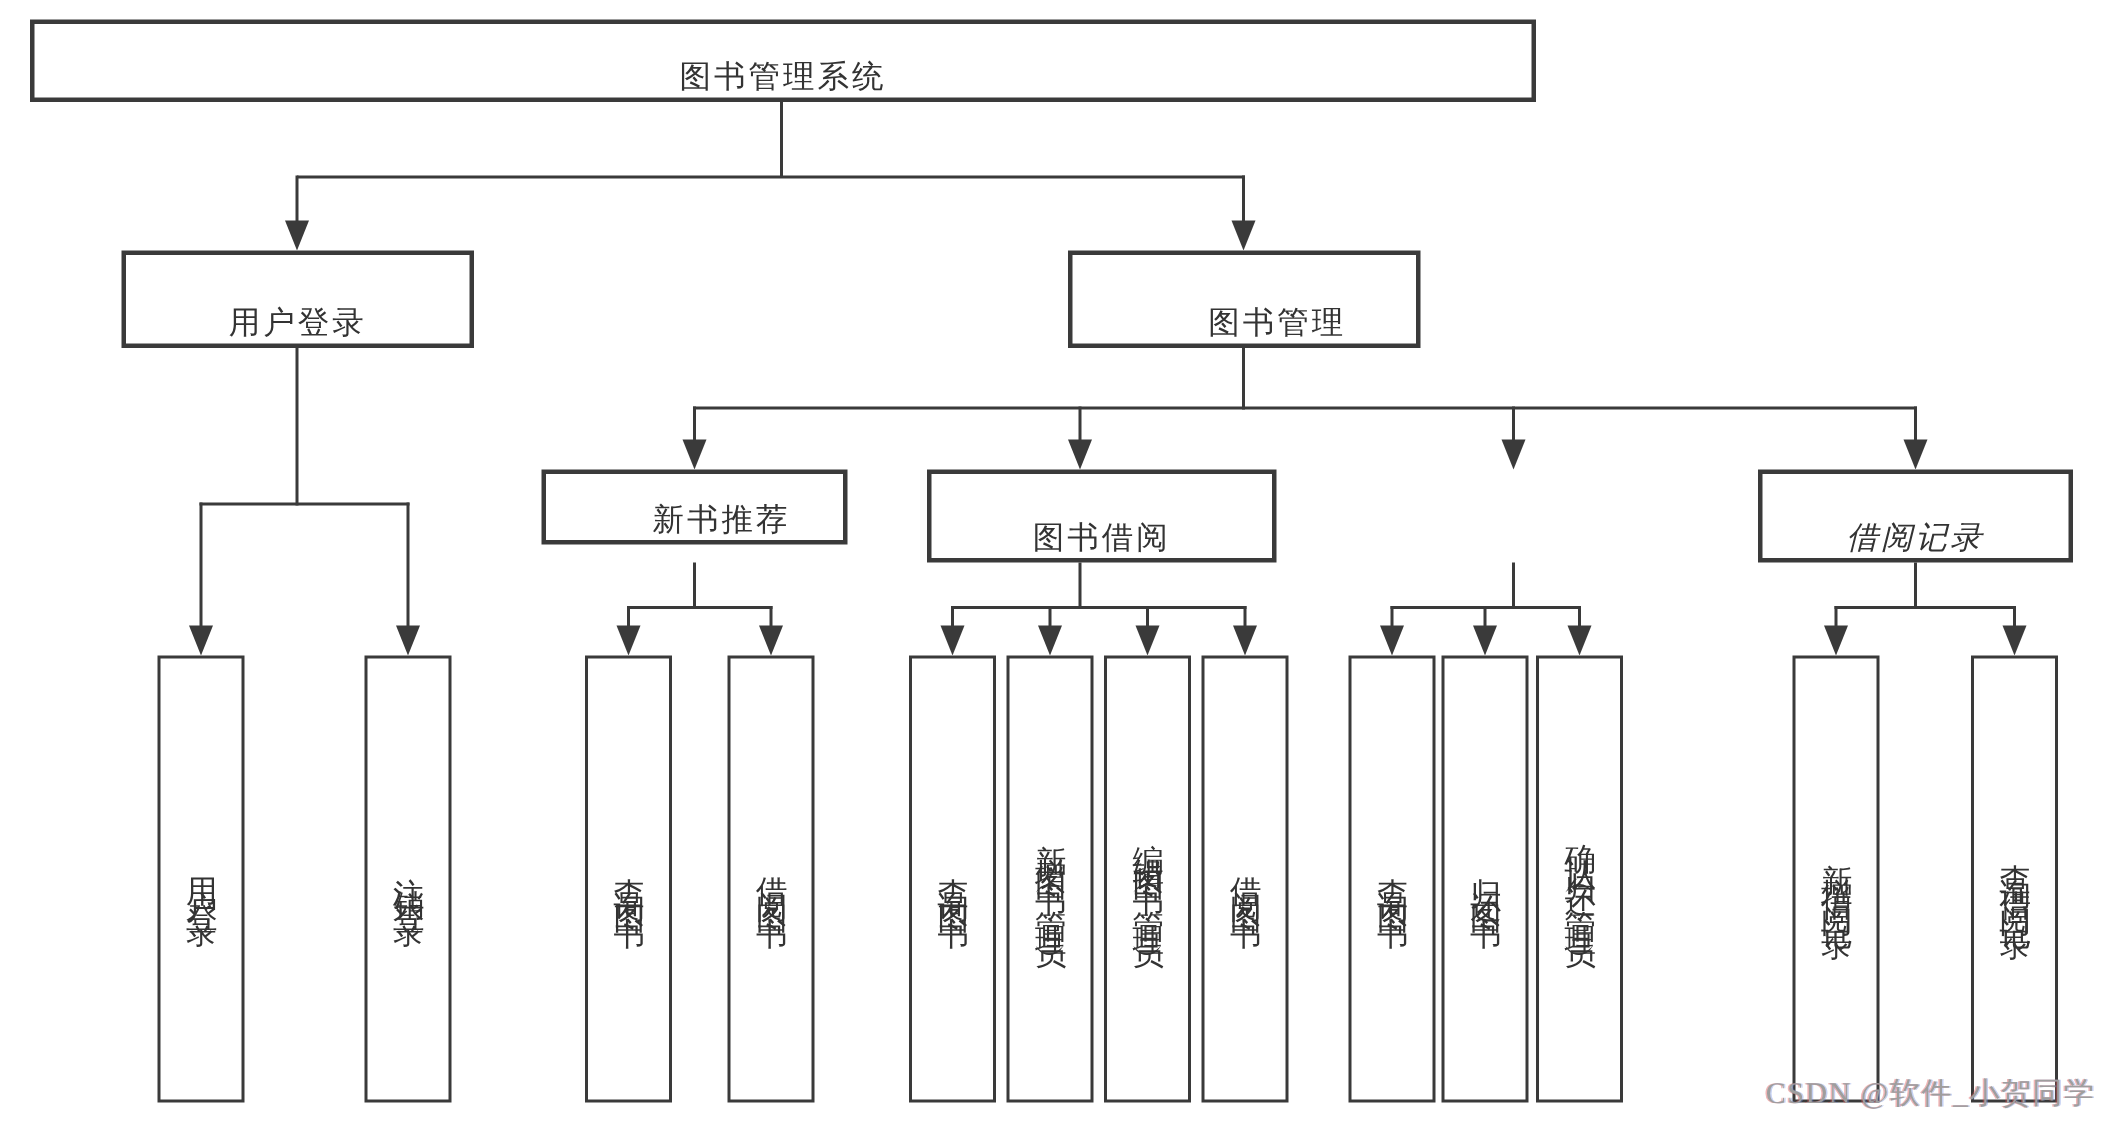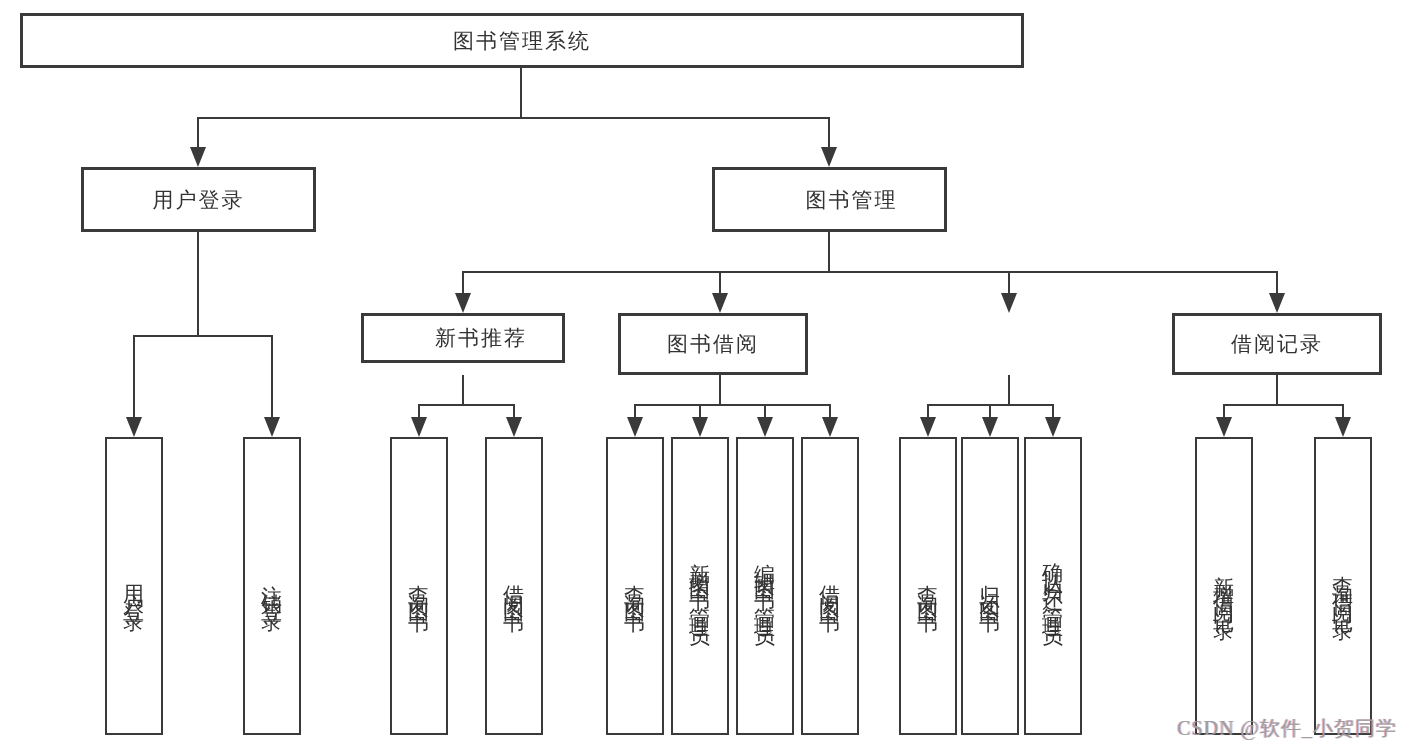--- a/index.html
+++ b/index.html
@@ -15,21 +15,21 @@
     position:relative;
     width:1405px;height:747px;
     background:var(--bg);
     overflow:hidden;
   }
   
   .node{
     position:absolute;
     background:#fff;
     border:3px solid var(--line);
-    display:flex;align-items:center;justify-content:center;
+    display:flex;align-items:flex-end;justify-content:center;
     color:var(--text);
     font-size:21px;
     letter-spacing:2px;
     white-space:nowrap;
   }
   .leaf{
     position:absolute;
     background:#fff;
     border:2px solid var(--line);
     display:flex;align-items:center;justify-content:center;
@@ -103,24 +103,24 @@
   <div class="vline" style="left:719px;top:271px;height:24px;"></div>
   <div class="arrow" style="left:712px;top:293px;"></div>
   <div class="vline" style="left:1008px;top:271px;height:24px;"></div>
   <div class="arrow" style="left:1001px;top:293px;"></div>
   <div class="vline" style="left:1276px;top:271px;height:24px;"></div>
   <div class="arrow" style="left:1269px;top:293px;"></div>
 
   <div class="node" style="left:361px;top:313px;width:204px;height:50px;padding-left:36px;">
     <span>新书推荐</span>
   </div>
-  <div class="node" style="left:618px;top:313px;width:190px;height:62px;">
+  <div class="node" style="left:618px;top:313px;width:233px;height:62px;">
     <span>图书借阅</span>
   </div>
-  <div class="node" style="left:1172px;top:313px;width:210px;height:62px;">
+  <div class="node" style="left:1172px;top:313px;width:210px;height:62px;font-style:italic;">
     <span>借阅记录</span>
   </div>
 
   <div class="vline" style="left:462px;top:375px;height:31px;"></div>
   <div class="hline" style="left:418px;top:404px;width:97px;"></div>
   <div class="vline" style="left:418px;top:404px;height:15px;"></div>
   <div class="arrow" style="left:411px;top:417px;"></div>
   <div class="vline" style="left:513px;top:404px;height:15px;"></div>
   <div class="arrow" style="left:506px;top:417px;"></div>
 

